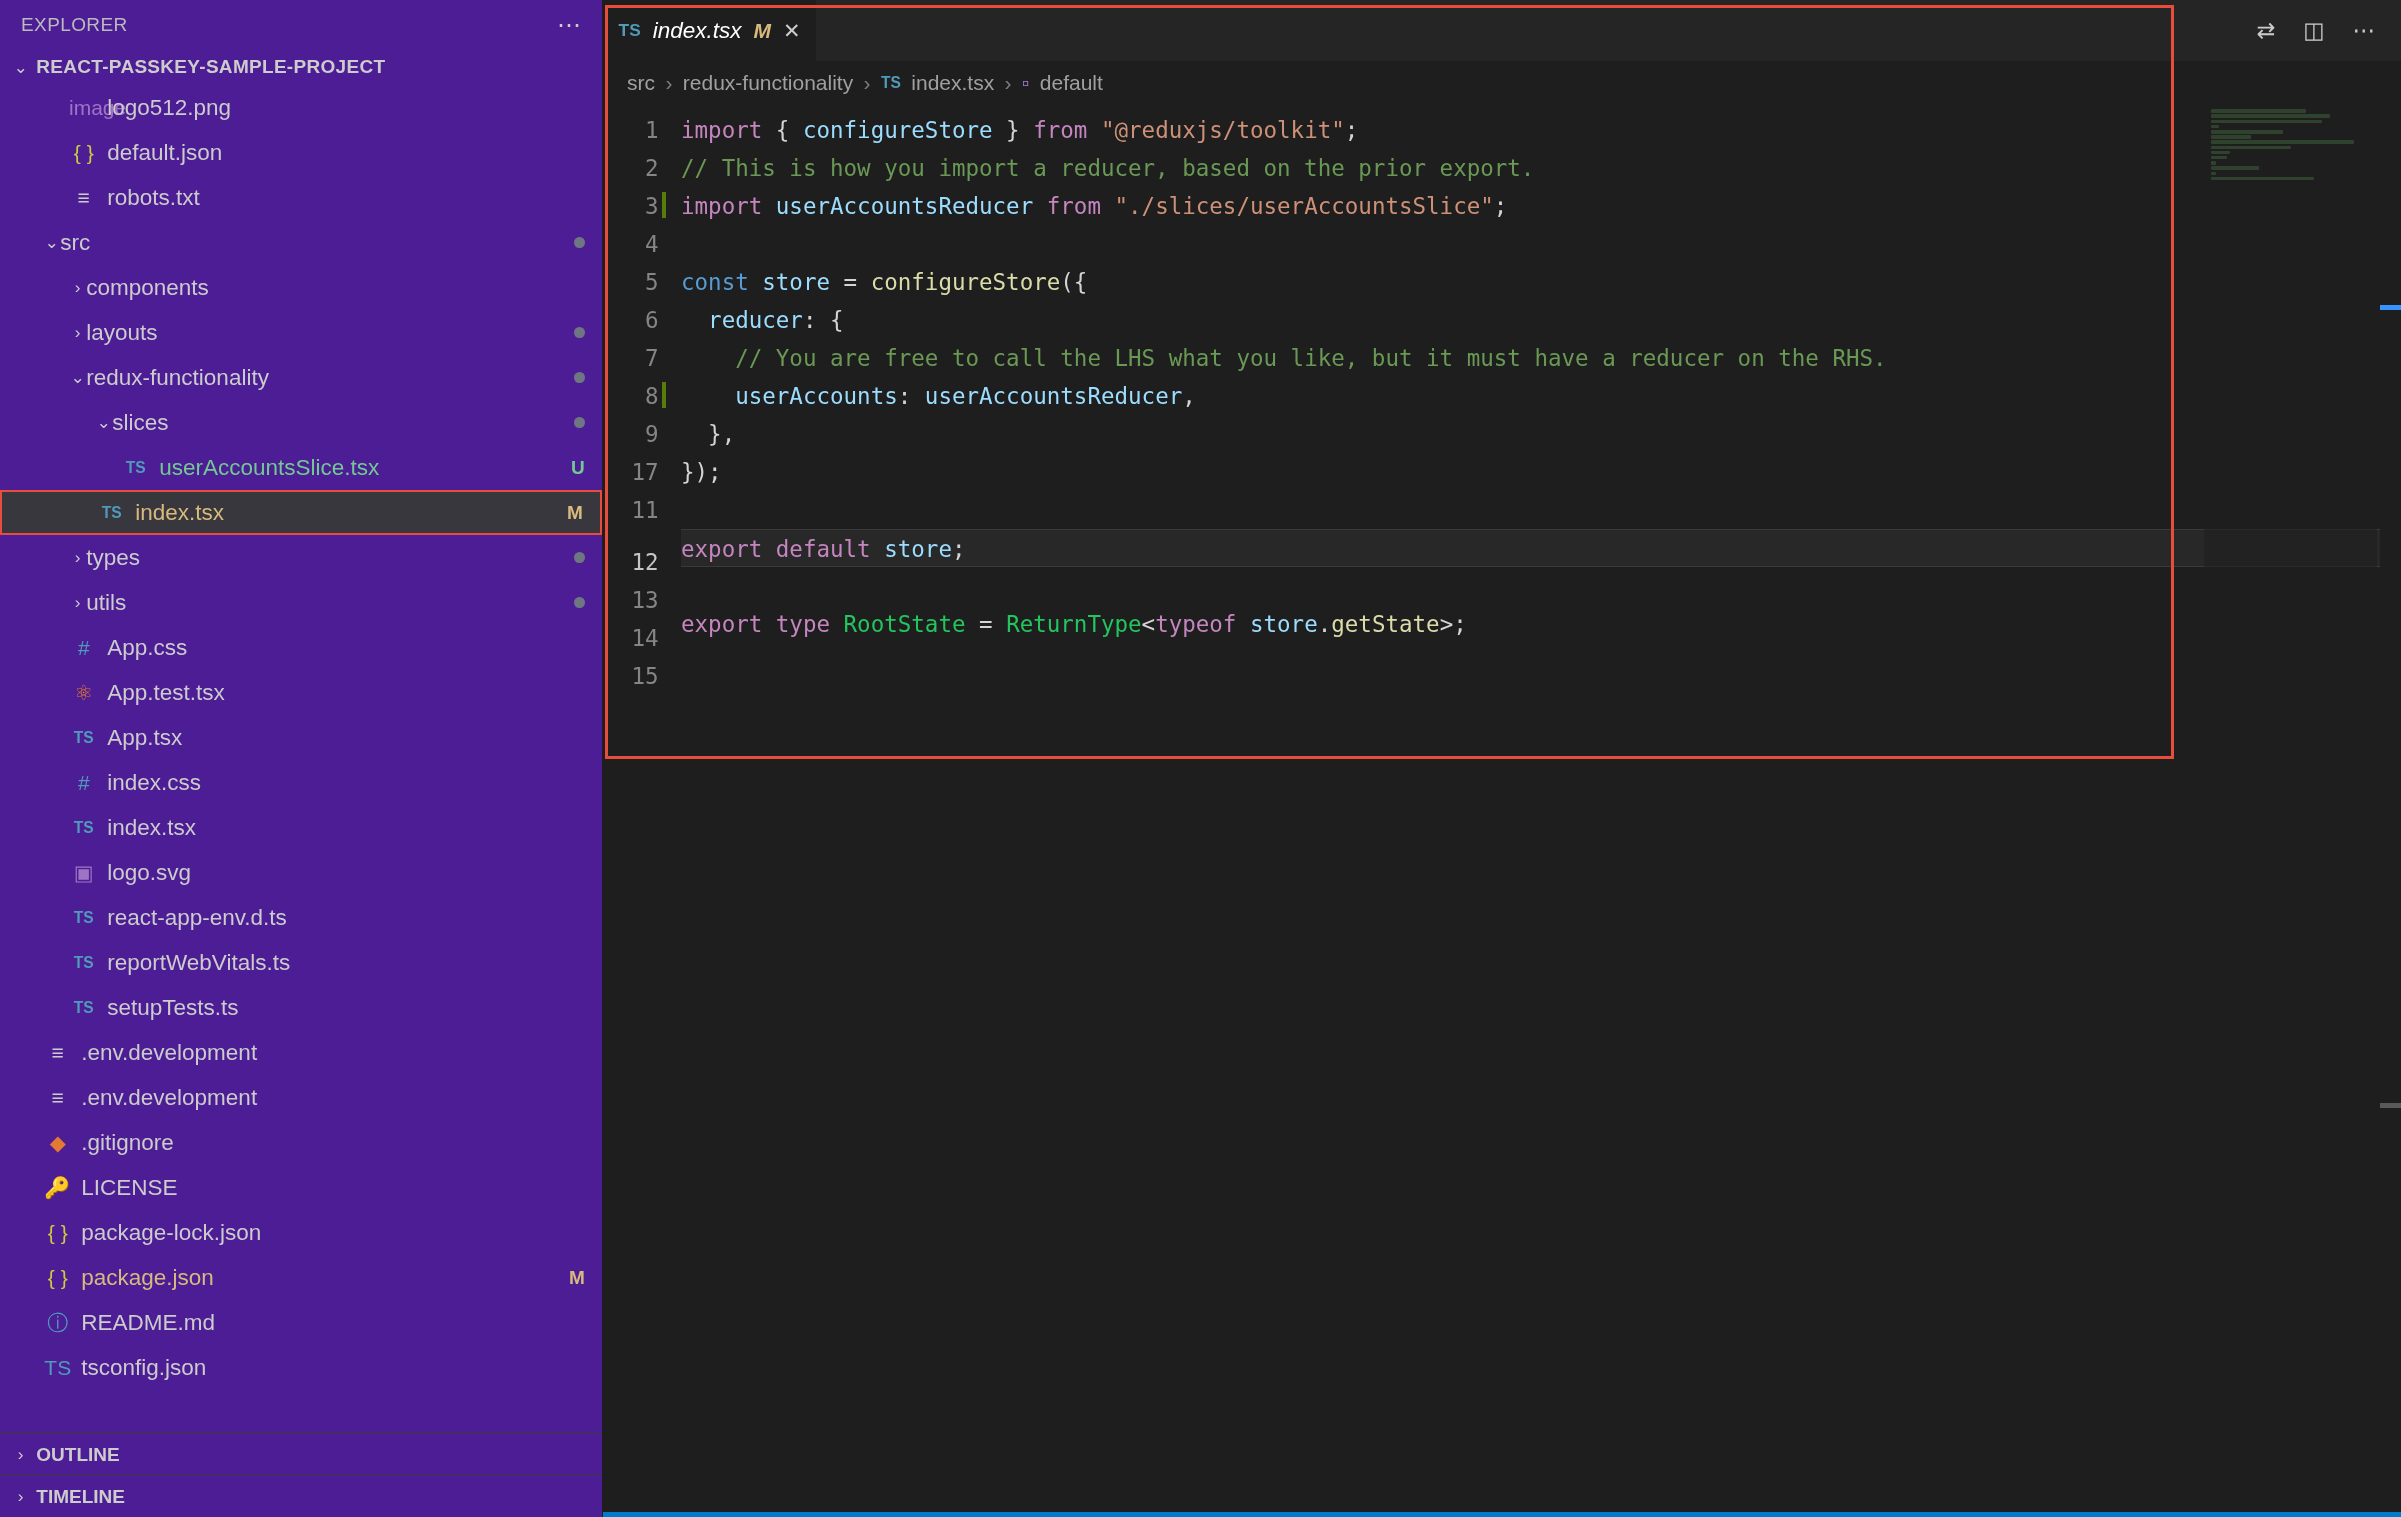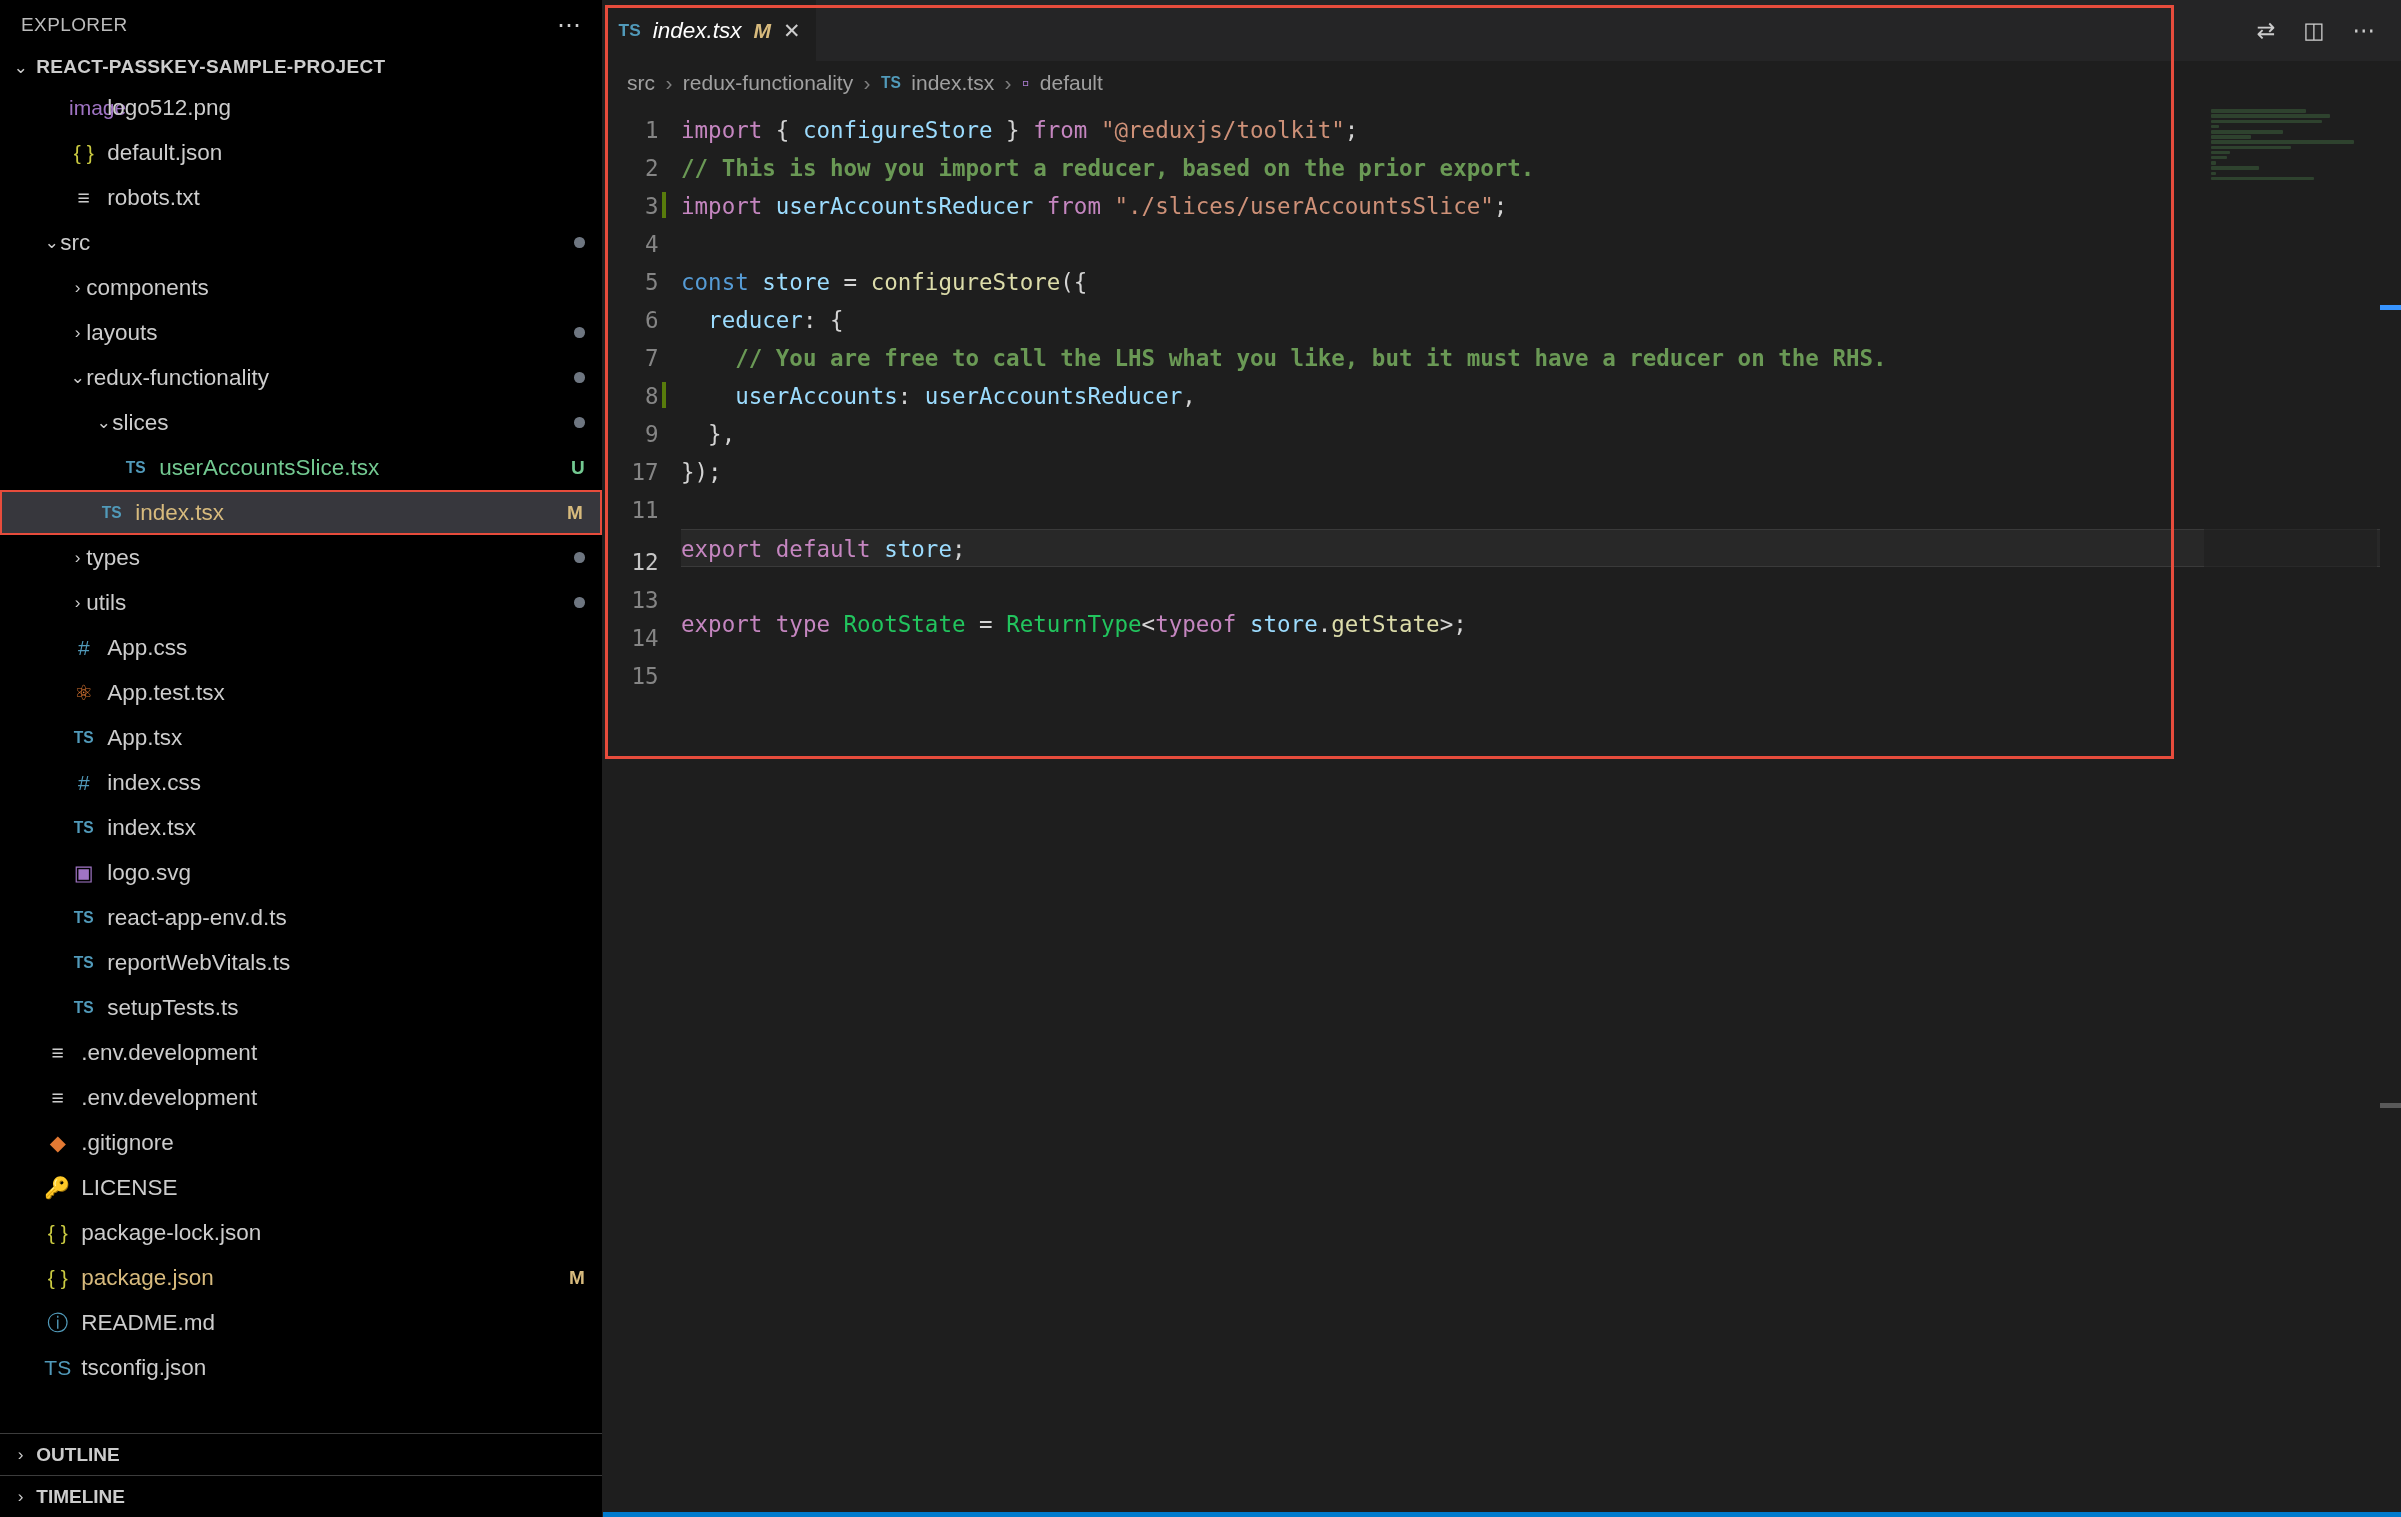--- a/index.html
+++ b/index.html
@@ -9,21 +9,21 @@
       color: #cccccc;
       font-size: 22.5px;
       display: flex;
       width: 2401px;
       height: 1517px;
       overflow: hidden;
     }
     
     .sidebar {
       width: 603px;
-      background: #000000;
+      background: #4c1d95;
       display: flex;
       flex-direction: column;
       border-right: 0.9px solid #1e1e1e;
     }
     
     .explorer-header {
       display: flex;
       align-items: center;
       justify-content: space-between;
       padding: 8.7px 21px 8.7px 21px;
@@ -245,21 +245,21 @@
     .code-line.highlight {
       background: #282828;
       border-top: 0.9px solid #3a3a3a;
       border-bottom: 0.9px solid #3a3a3a;
     }
     
     
     .tk-key { color: #c586c0; }
     .tk-fn { color: #dcdcaa; }
     .tk-str { color: #ce9178; }
-    .tk-com { color: #6a9955; font-weight: bold; }
+    .tk-com { color: #6a9955; }
     .tk-var { color: #9cdcfe; }
     .tk-type { color: #22c55e; }
     .tk-const { color: #569cd6; }
     .tk-punc { color: #d4d4d4; }
     
     .minimap {
       position: absolute;
       right: 24px;
       top: 0;
       width: 173px;

